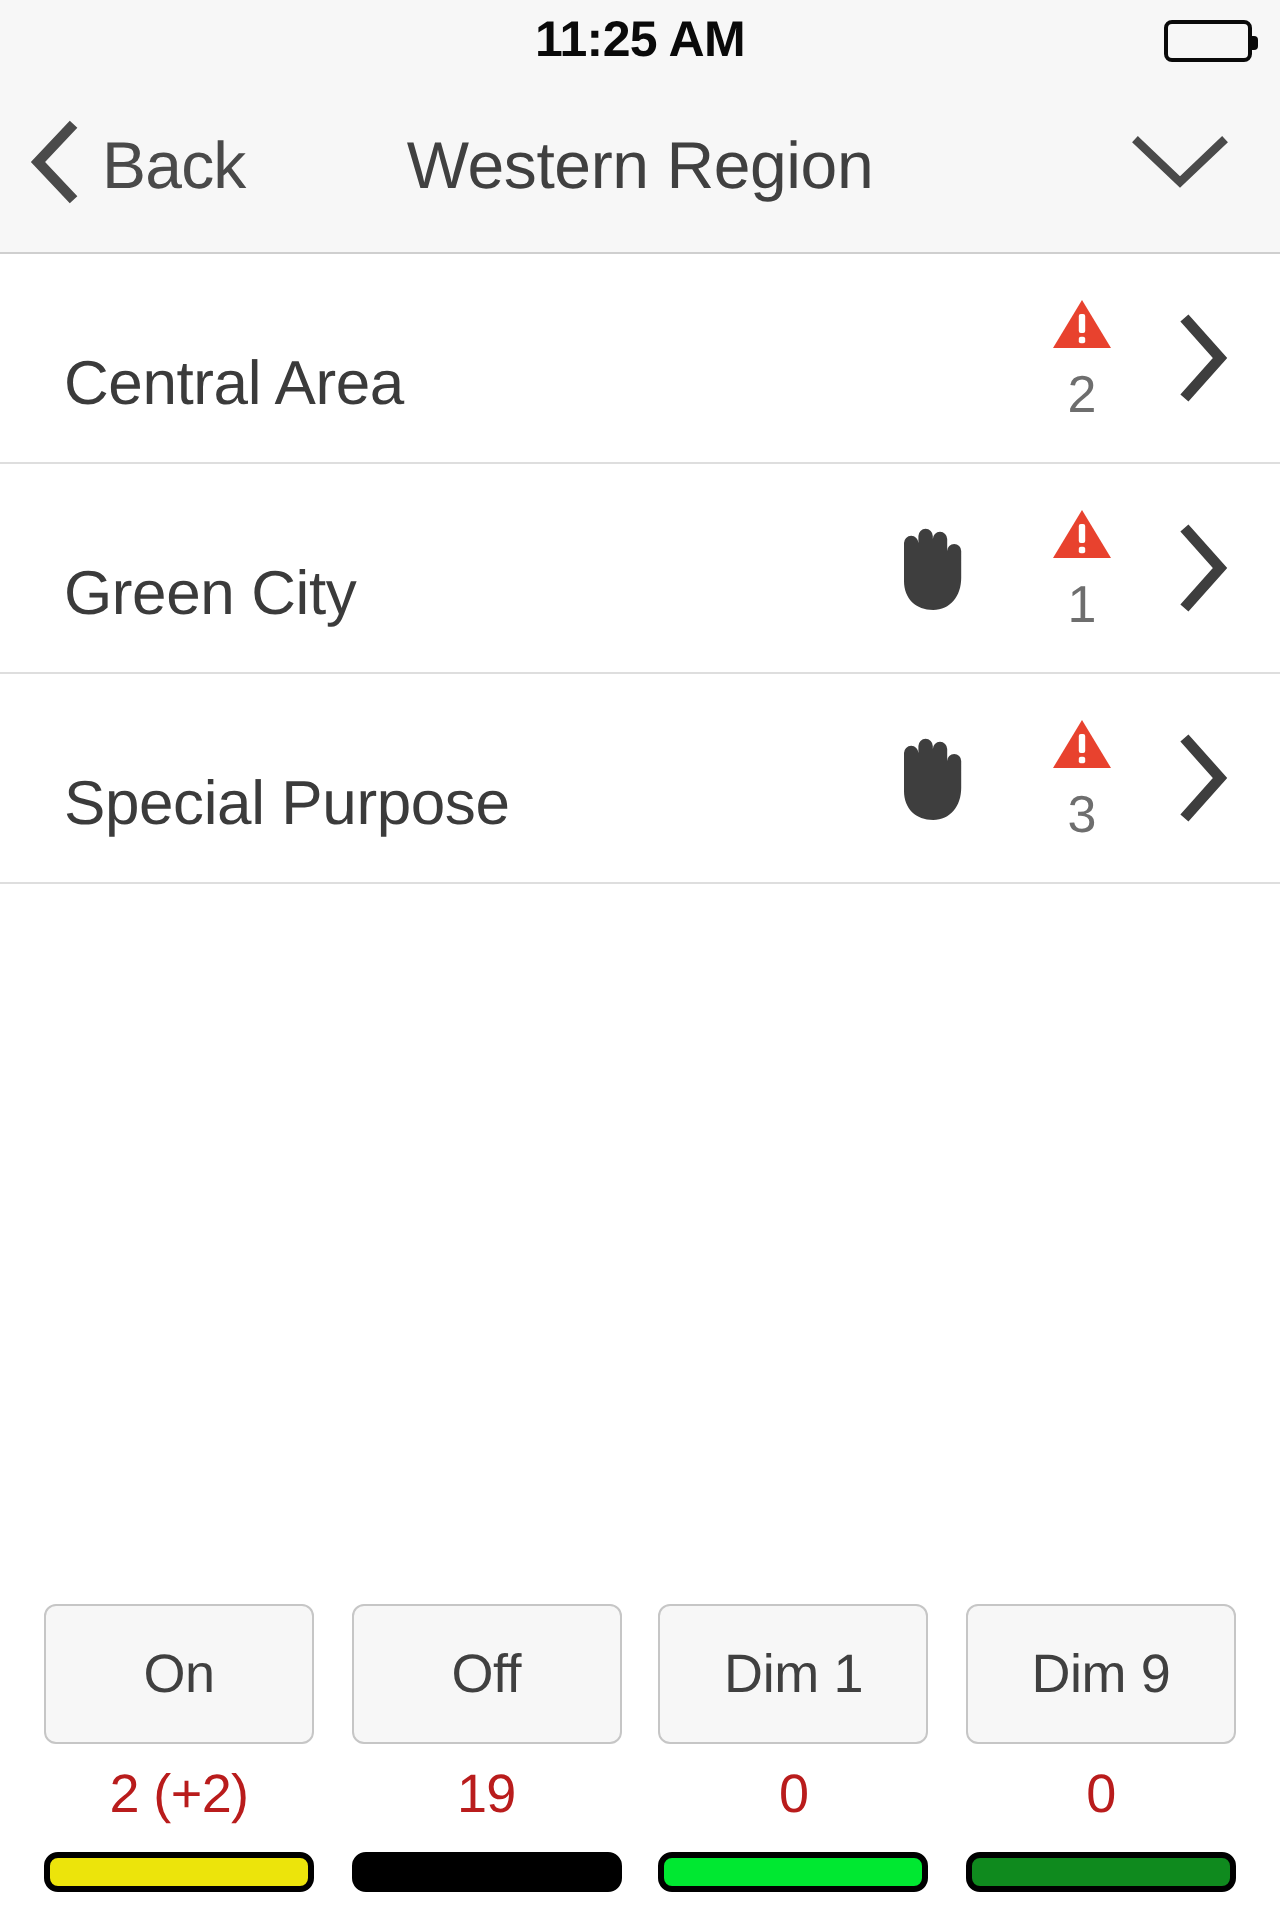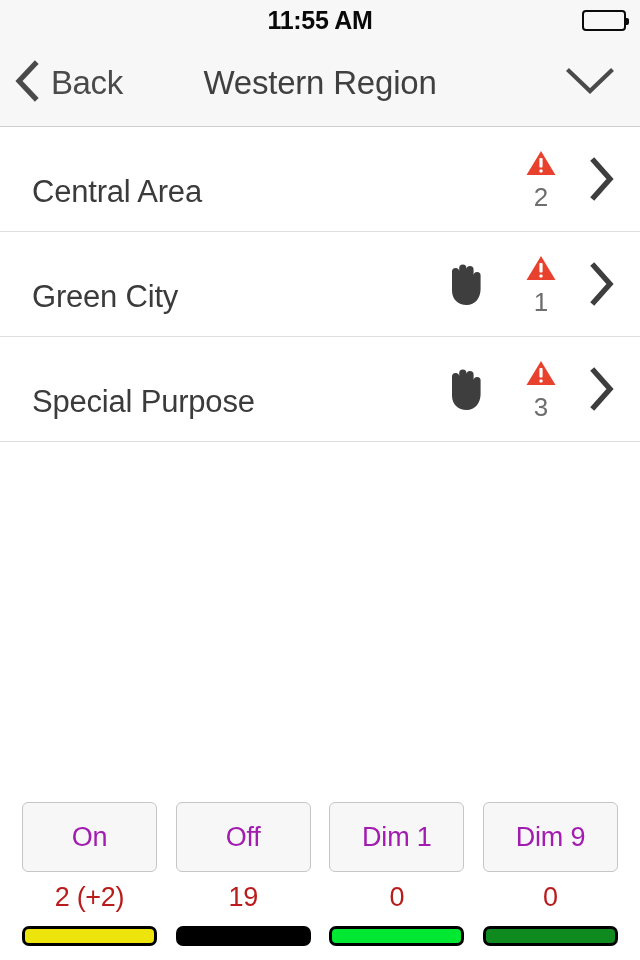--- a/index.html
+++ b/index.html
@@ -189,21 +189,21 @@
   .control-button {
     width: 100%;
     height: 70px;
     border: 1px solid #c6c6c6;
     border-radius: 6px;
     background: #f7f7f7;
     display: flex;
     align-items: center;
     justify-content: center;
     font-size: 27px;
-    color: #a21caf;
+    color: #404040;
     box-sizing: border-box;
     cursor: pointer;
     letter-spacing: -0.2px;
   }
   .control-count {
     font-size: 27px;
     color: #b91c1c;
     margin-top: 10px;
     letter-spacing: -0.3px;
   }
@@ -221,21 +221,21 @@
     flex-direction: column;
     height: 960px;
   }
 </style>
 </head>
 <body>
 
 <div class="app">
 
   <div class="status-bar">
-    <div class="status-time">11:55 AM</div>
+    <div class="status-time">11:25 AM</div>
     <div class="status-right">
       <span class="battery">
         <span class="battery-fill"></span>
         <span class="battery-cap"></span>
       </span>
     </div>
   </div>
 
   <div class="nav-bar">
     <div class="nav-back">

